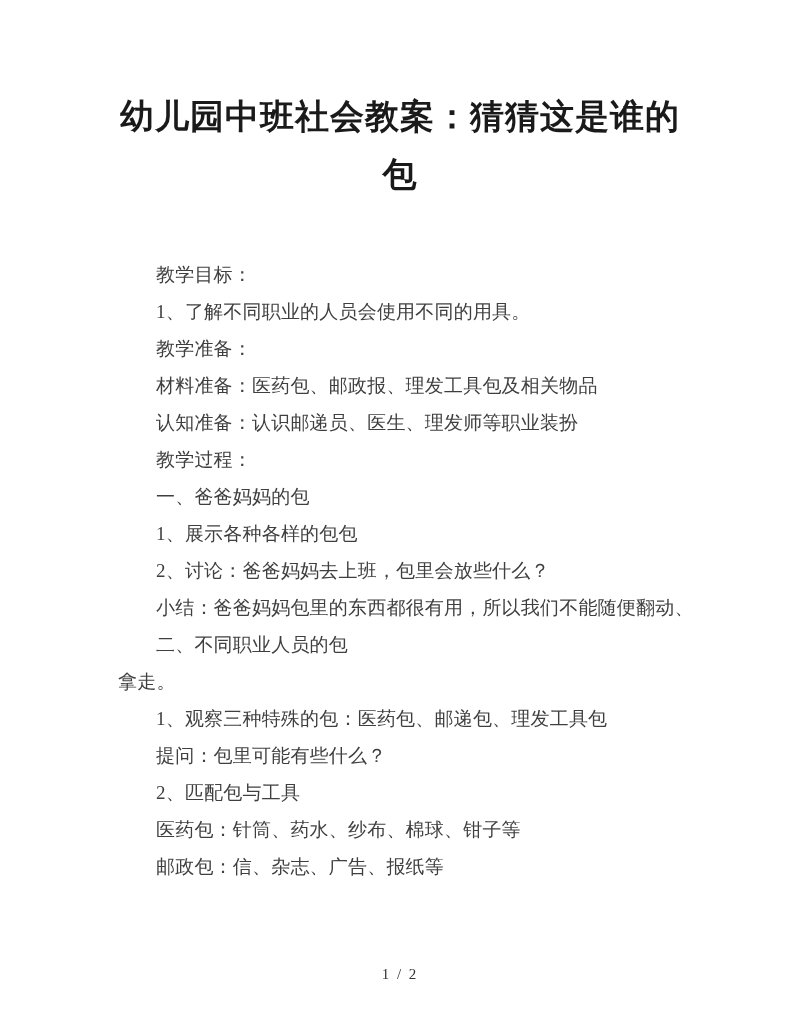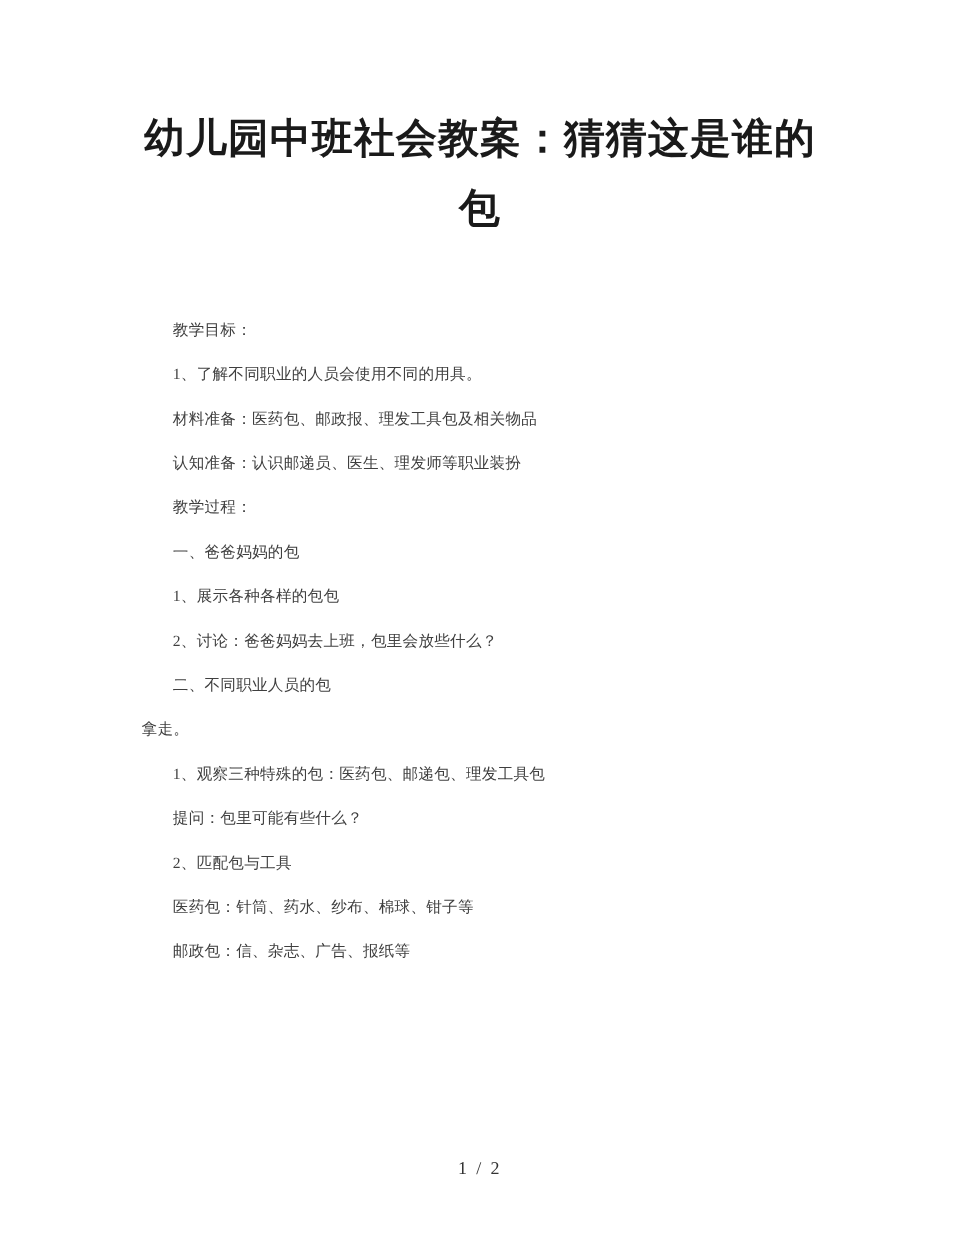--- a/index.html
+++ b/index.html
@@ -35,21 +35,21 @@
     letter-spacing: 1px;
   }
   .doc-title .title-line {
     display: block;
   }
   .doc-body {
     position: absolute;
     top: 256px;
     left: 118px;
     width: 566px;
-    font-size: 13px;
+    font-size: 19px;
     color: var(--body-text);
     letter-spacing: 0.2px;
   }
   .body-line {
     line-height: 37px;
     height: 37px;
     white-space: nowrap;
     text-indent: 2em;
   }
   .body-line.no-indent {
@@ -73,26 +73,28 @@
 
   <h1 class="doc-title">
     <span class="title-line">幼儿园中班社会教案：猜猜这是谁的</span>
     <span class="title-line">包</span>
   </h1>
 
   <div class="doc-body">
 
   <p class="body-line">教学目标：</p>
       <p class="body-line">1、了解不同职业的人员会使用不同的用具。</p>
+      <p class="body-line">教学准备：</p>
       <p class="body-line">材料准备：医药包、邮政报、理发工具包及相关物品</p>
       <p class="body-line">认知准备：认识邮递员、医生、理发师等职业装扮</p>
       <p class="body-line">教学过程：</p>
       <p class="body-line">一、爸爸妈妈的包</p>
       <p class="body-line">1、展示各种各样的包包</p>
       <p class="body-line">2、讨论：爸爸妈妈去上班，包里会放些什么？</p>
+      <p class="body-line">小结：爸爸妈妈包里的东西都很有用，所以我们不能随便翻动、</p>
       <p class="body-line">二、不同职业人员的包</p>
       <p class="body-line no-indent">拿走。</p>
       <p class="body-line">1、观察三种特殊的包：医药包、邮递包、理发工具包</p>
       <p class="body-line">提问：包里可能有些什么？</p>
       <p class="body-line">2、匹配包与工具</p>
       <p class="body-line">医药包：针筒、药水、纱布、棉球、钳子等</p>
       <p class="body-line">邮政包：信、杂志、广告、报纸等</p>
     </div>
 
   <div class="page-footer">

